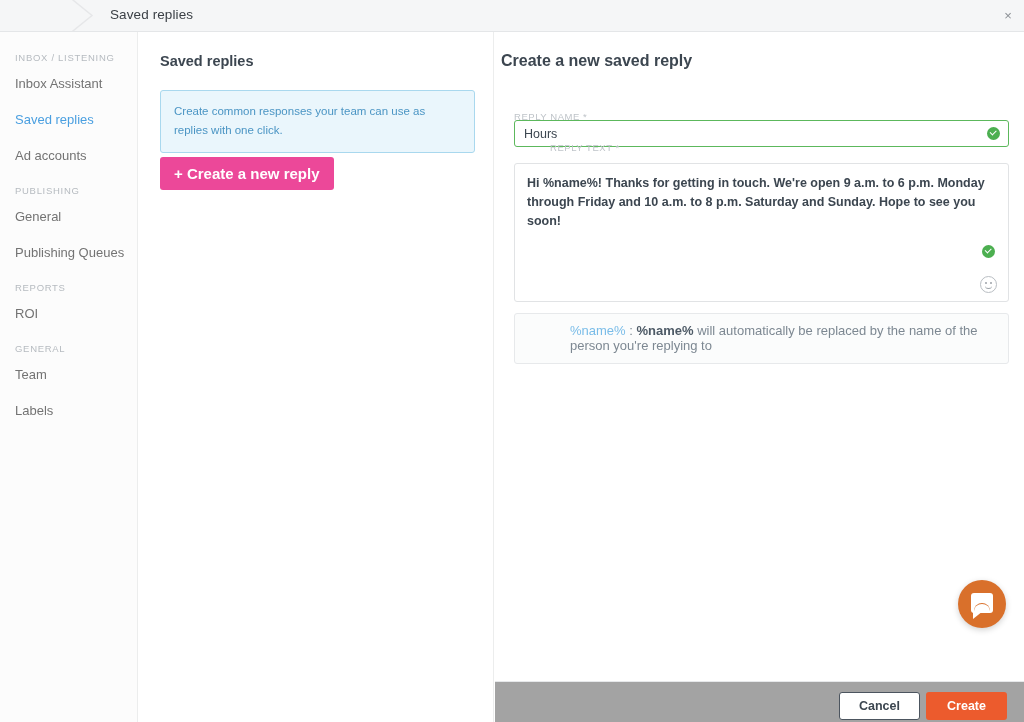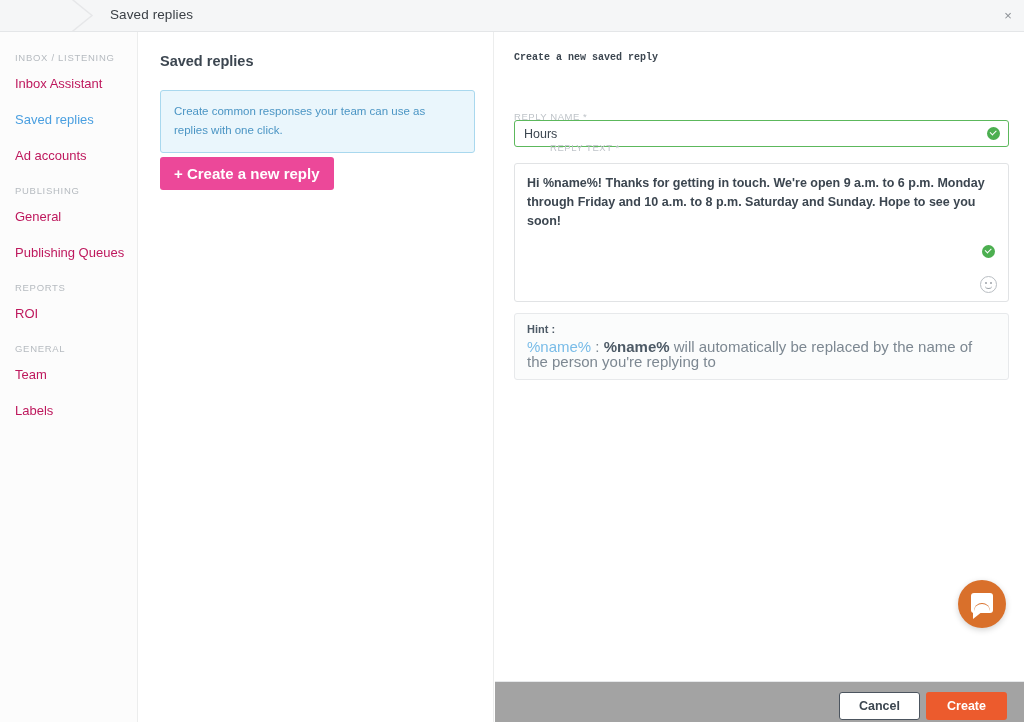--- a/index.html
+++ b/index.html
@@ -76,21 +76,21 @@
   .side-group {
     font-size: 9.5px;
     letter-spacing: .7px;
     color: #b6bbc0;
     padding: 0 0 0 15px;
     margin-bottom: 14px;
     text-transform: uppercase;
   }
   .side-item {
     font-size: 13px;
-    color: #be185d;
+    color: #737373;
     padding: 0 0 0 15px;
     margin-bottom: 22px;
     cursor: pointer;
     line-height: 14px;
   }
   .side-item.active { color: #4a9fe0; }
 
   
   .midcol {
     position: absolute;
@@ -135,25 +135,24 @@
 
   
   .rightcol {
     position: absolute;
     left: 495px; top: 0;
     width: 529px; height: 690px;
     background: #ffffff;
   }
   .panel-title {
     position: absolute;
-    left: 19px; top: 20px;
-    font-size: 10px;
+    left: 6px; top: 20px;
+    font-size: 16px;
     font-weight: bold;
     color: #3c4650;
-    font-family: Liberation Mono, monospace;
   }
   .field-label {
     position: absolute;
     font-size: 9.5px;
     letter-spacing: .55px;
     color: #bfc4c9;
     text-transform: uppercase;
   }
   .label-name { left: 19px; top: 79px; text-align: right; }
   .label-text { left: 19px; top: 110px; padding-left: 36px; }
@@ -252,23 +251,24 @@
     border: 1px solid #e7e9eb;
     border-radius: 3px;
   }
   .hint-title {
     font-size: 11px;
     font-weight: bold;
     color: #4d5a66;
     margin-bottom: 4px;
   }
   .hint-line {
-    font-size: 15px;
+    font-size: 13px;
     color: #7d8892;
     line-height: 15px;
+    margin-left: 43px;
   }
   .hint-token { color: #79bce8; }
   .hint-strong { font-weight: bold; color: #4d5a66; }
 
   
   .intercom {
     position: absolute;
     right: 18px; bottom: 94px;
     width: 48px; height: 48px;
     border-radius: 50%;
@@ -395,21 +395,20 @@
         <textarea class="reply-textarea" style="">Hi %name%! Thanks for getting in touch. We're open 9 a.m. to 6 p.m. Monday through Friday and 10 a.m. to 8 p.m. Saturday and Sunday. Hope to see you soon!</textarea>
         <div class="ok-badge ta-ok"></div>
         <div class="emoji-btn">
           <span class="eye l"></span>
             <span class="eye r"></span>
             <span class="mouth"></span>
         </div>
       </div>
 
       <div class="hint-box">
-        <div class="hint-title">Hint :</div>
         <div class="hint-line"><span class="hint-token">%name%</span><span> : </span><span class="hint-strong">%name%</span><span> will automatically be replaced by the name of the person you're replying to</span></div>
       </div>
     </div>
 
     <div class="intercom">
       <div class="bubble"></div>
       <div class="tail"></div>
     </div>
 
     <div class="footer">

